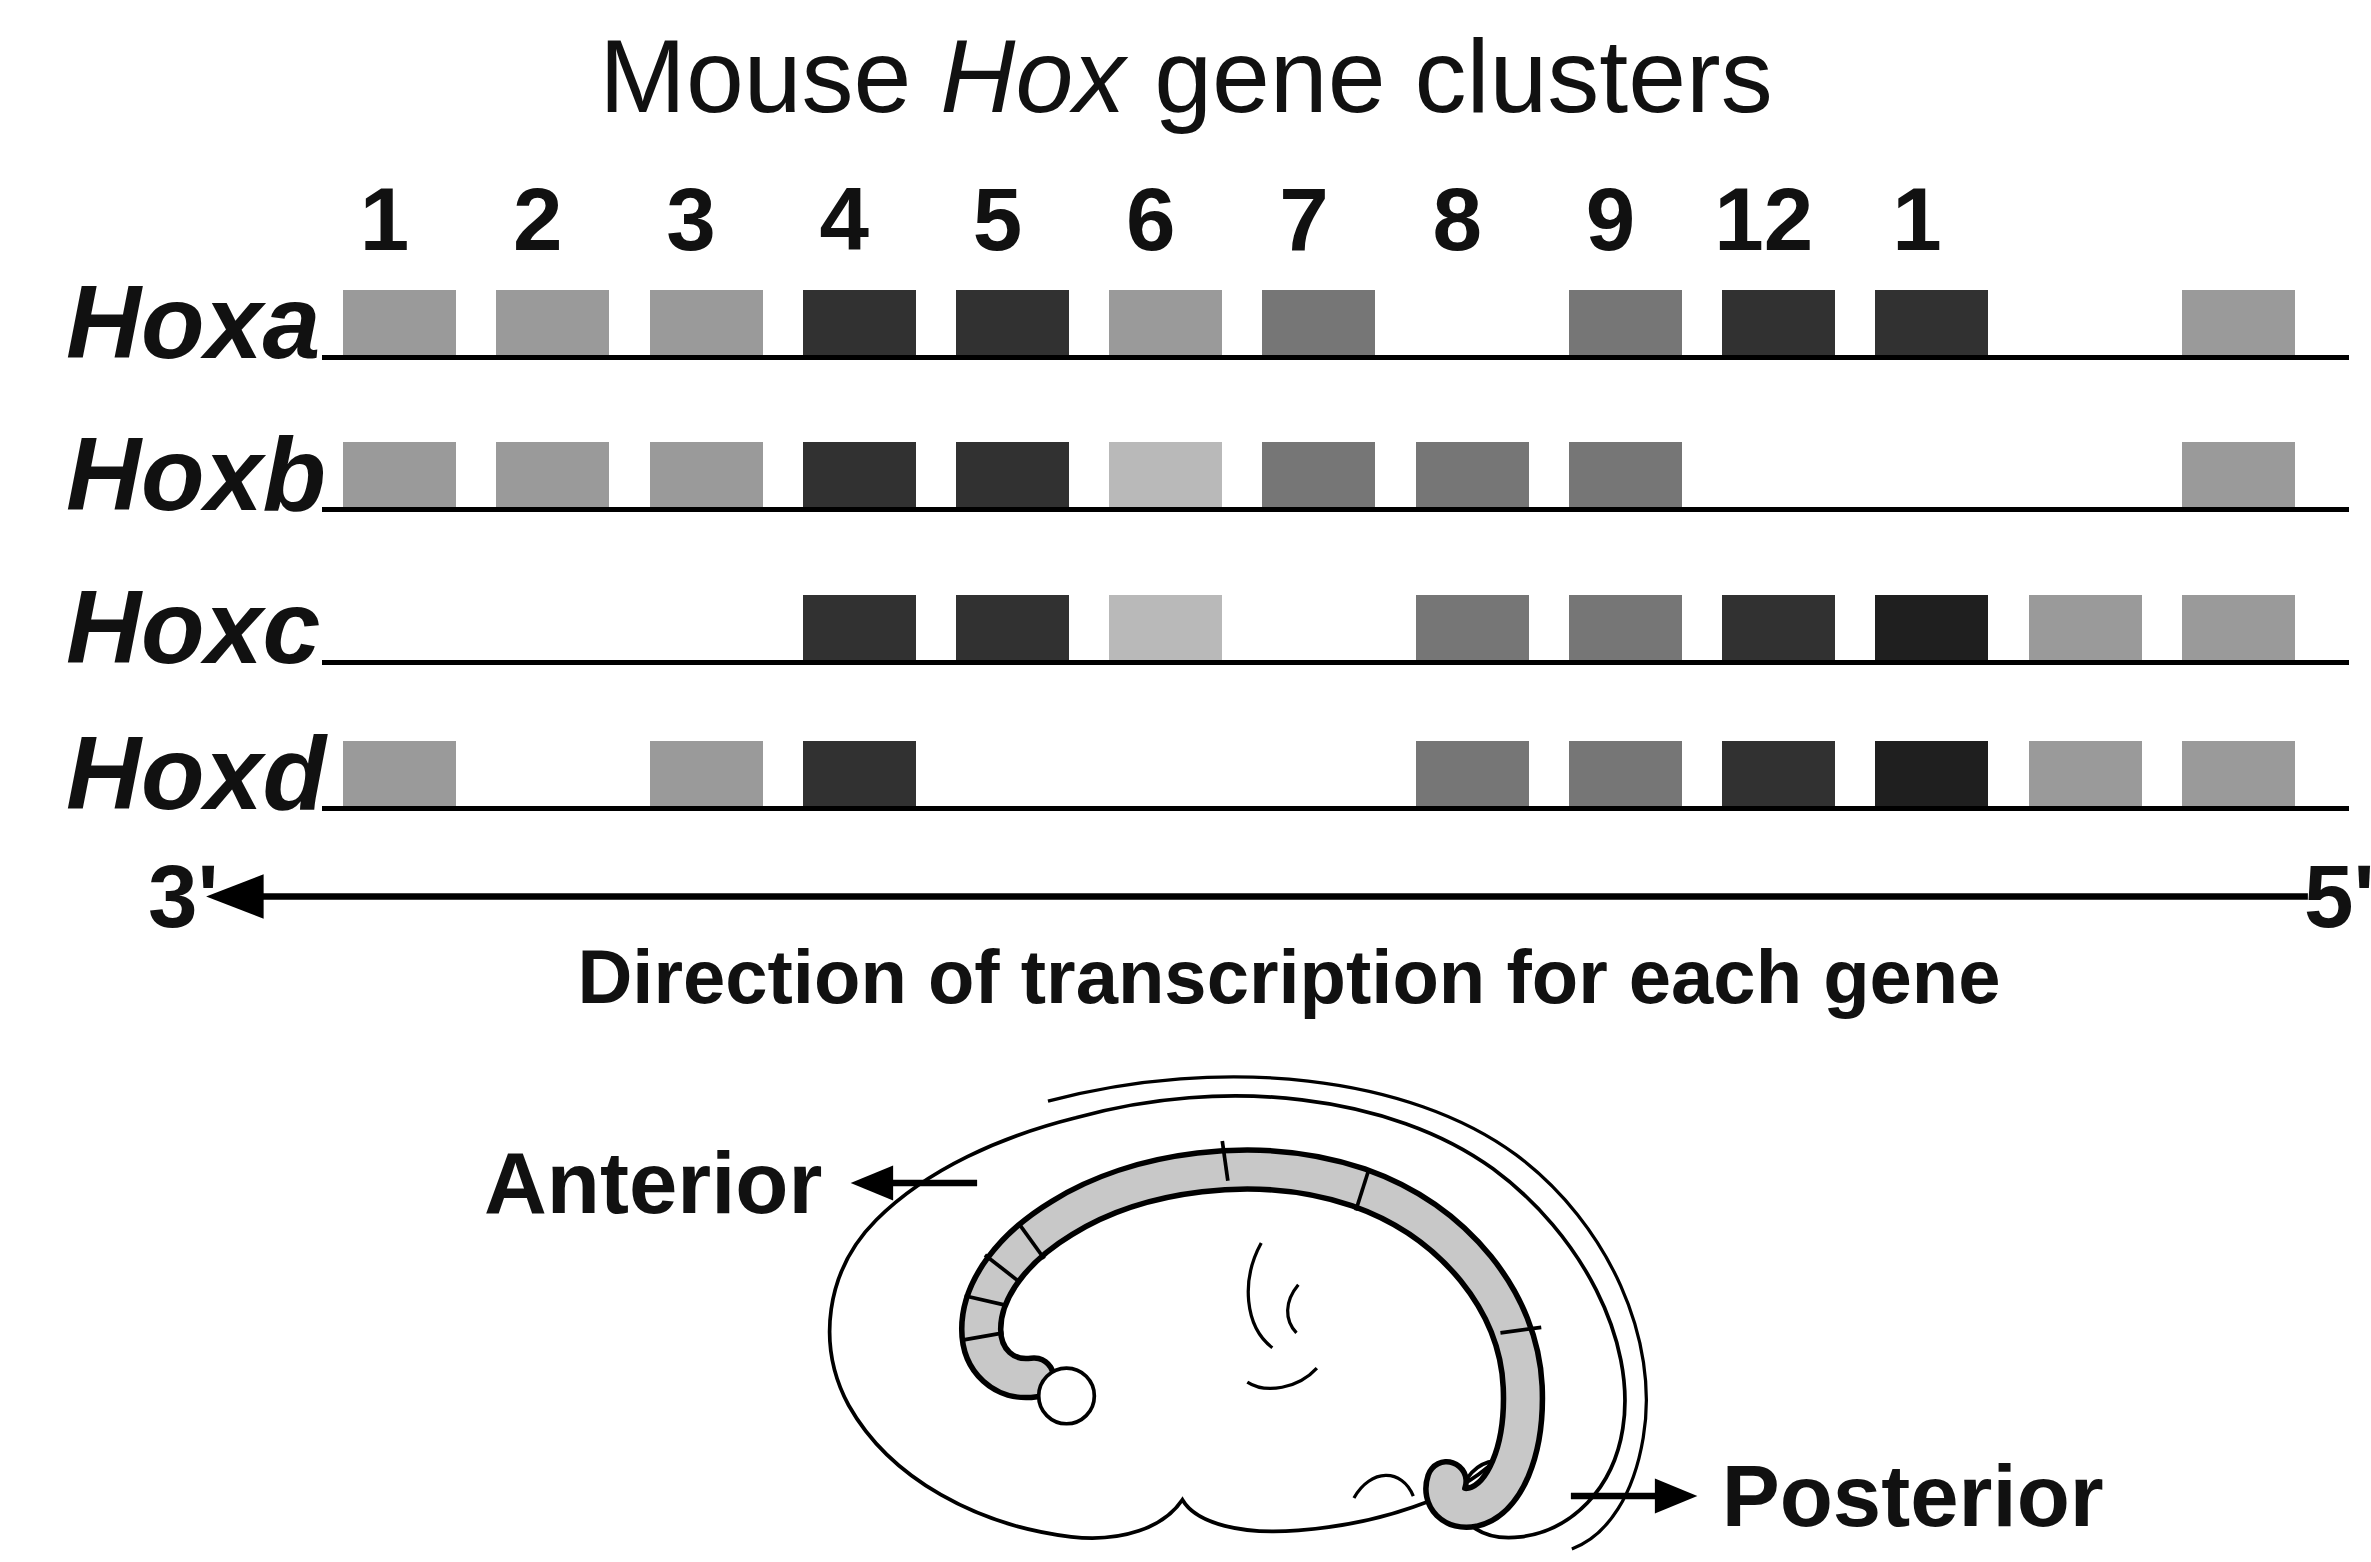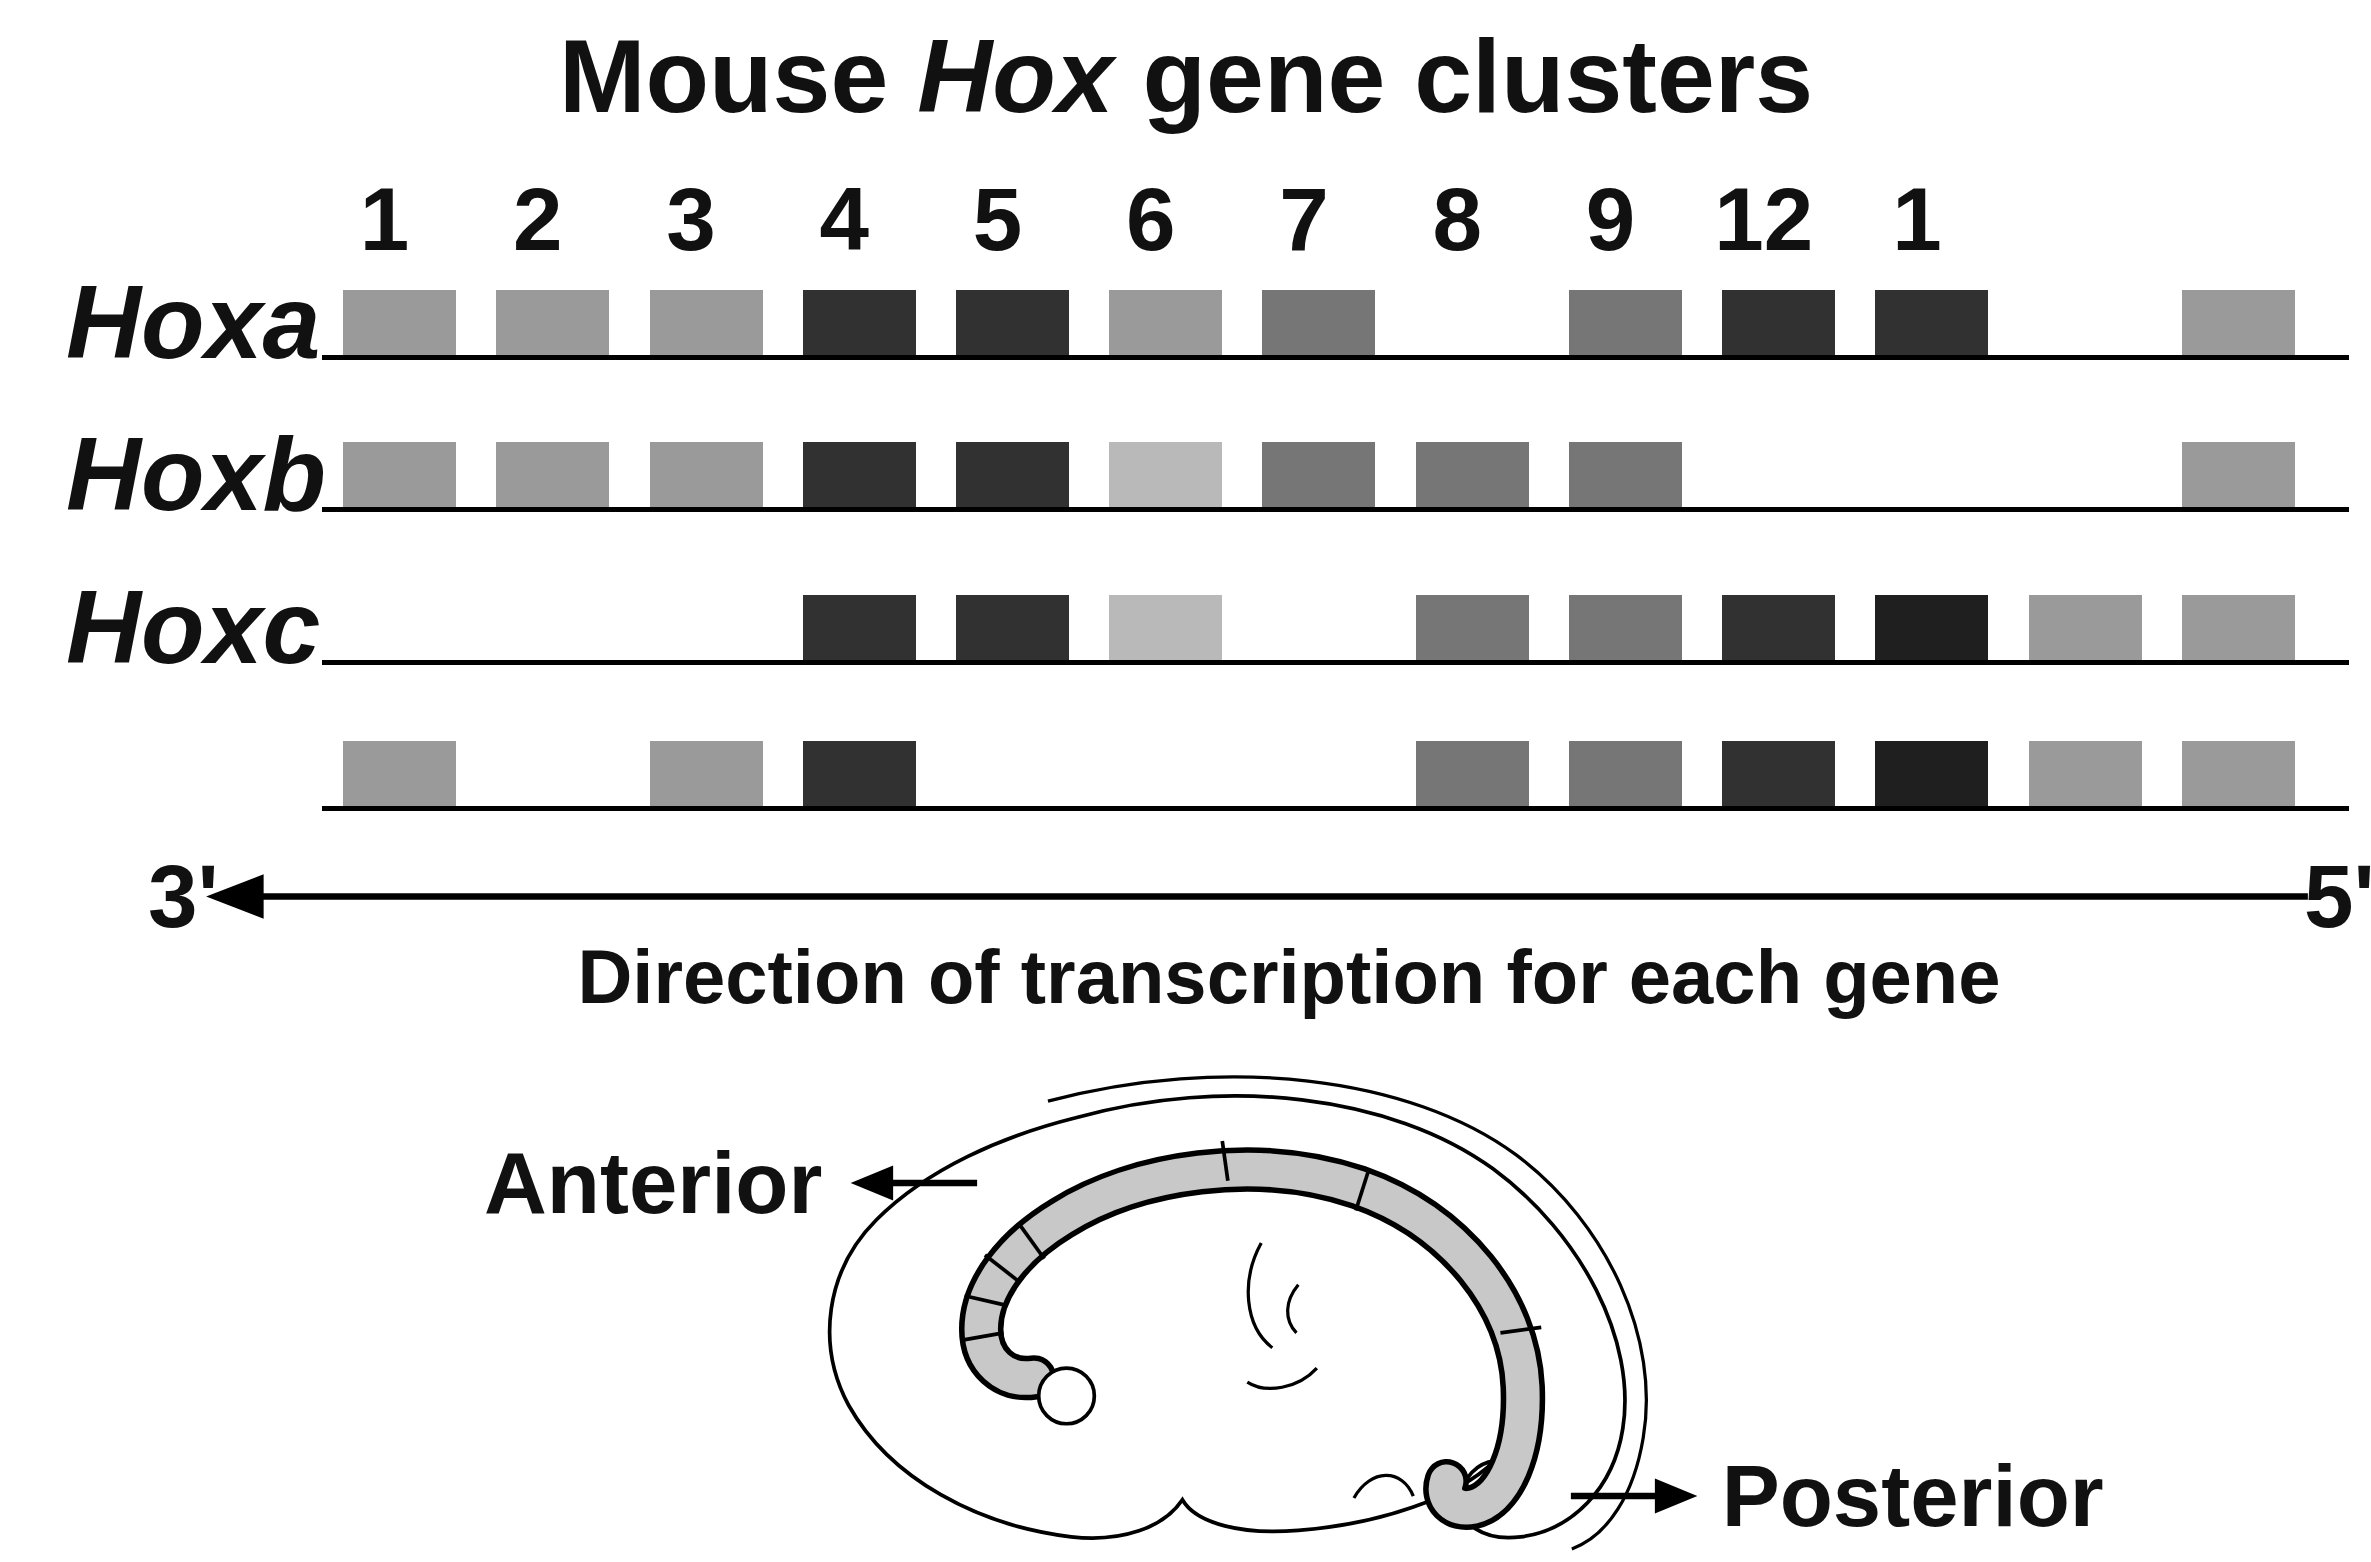--- a/index.html
+++ b/index.html
@@ -1,21 +1,21 @@
 <!DOCTYPE html>
 <html style="font-size:15px"><head>
 <meta charset="utf-8">
 <style>
   * { margin:0; padding:0; box-sizing:border-box; }
   html,body { background:#fff; }
   body { font-family:"Liberation Sans", sans-serif; color:#111; }
   .page { position:relative; width:2372px; height:1562px; background:#fff; overflow:hidden; }
 
   .title { position:absolute; top:16.7px; left:0; width:2372px; text-align:center;
-           font-size:104px; font-weight:700; letter-spacing:0; }
+           font-size:104px; font-weight:400; letter-spacing:0; }
   .title .it { font-style:italic; }
 
   .numbers { position:absolute; left:308px; top:160px; width:1992px; height:104px;
              display:grid; grid-template-columns:repeat(13,1fr); }
   .numbers .num { display:flex; align-items:flex-end; justify-content:center;
                   font-size:89px; font-weight:600; line-height:1; }
 
   .cluster-row { position:absolute; left:15px; width:2370px; height:70px;text-align:center; }
   .row-label { position:absolute; left:51px; top:-20.4px; font-size:104px; font-weight:700;
                font-style:italic; line-height:1; }
@@ -182,20 +182,21 @@
           <div class="gene-box" style="background: rgb(154, 154, 154);"></div>
         </div>
         <div class="gene-cell">
           <div class="gene-box" style="background: rgb(154, 154, 154);"></div>
         </div>
       </div>
     <div class="base-line"></div>
   </div>
 
   <div class="cluster-row row-hoxd">
+    <div class="row-label">Hoxd</div>
     <div class="gene-grid">
         <div class="gene-cell">
           <div class="gene-box" style="background: rgb(154, 154, 154);"></div>
         </div>
         <div class="gene-cell"></div>
         <div class="gene-cell">
           <div class="gene-box" style="background: rgb(154, 154, 154);"></div>
         </div>
         <div class="gene-cell">
           <div class="gene-box" style="background: rgb(49, 49, 49);"></div>

